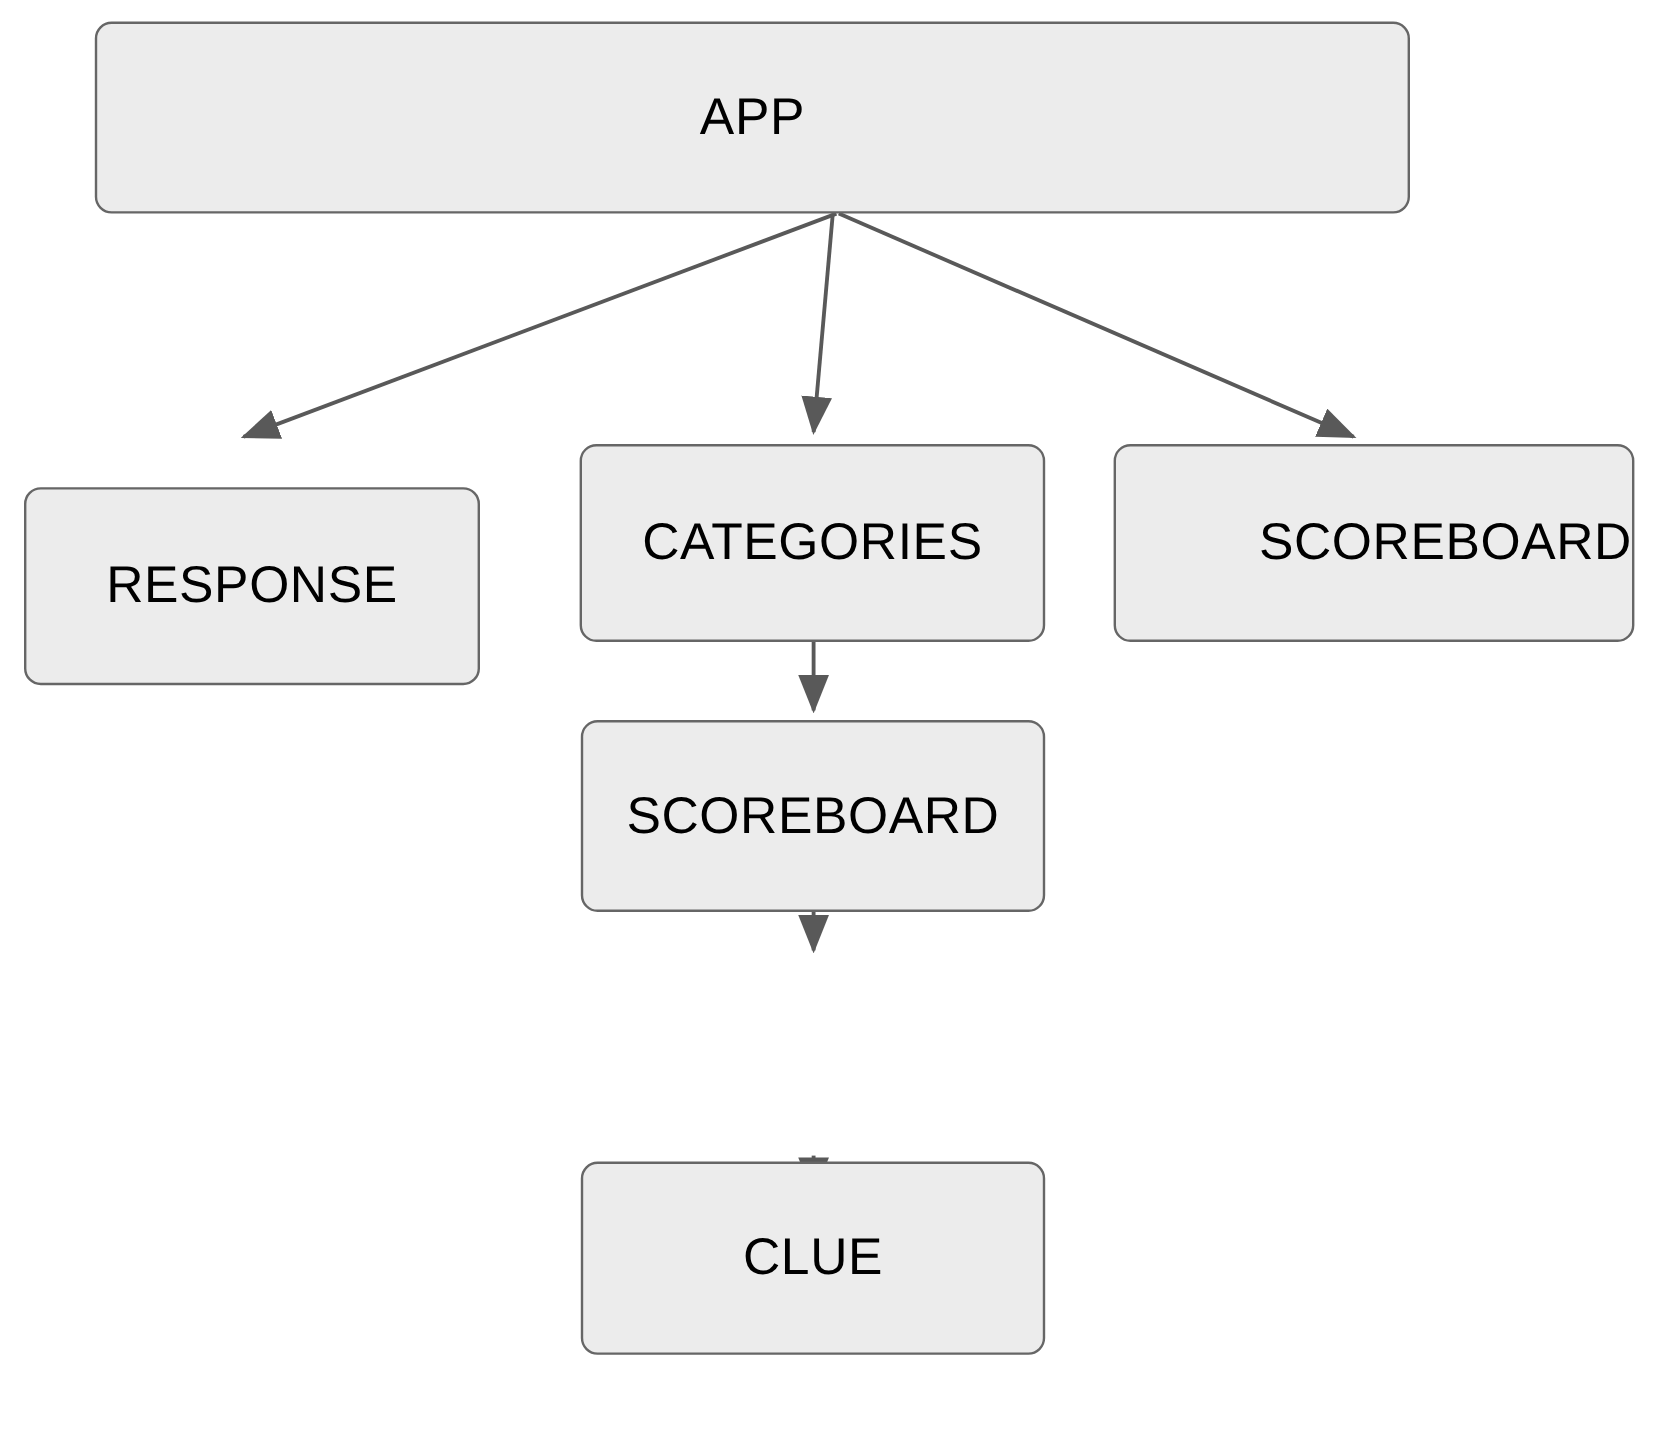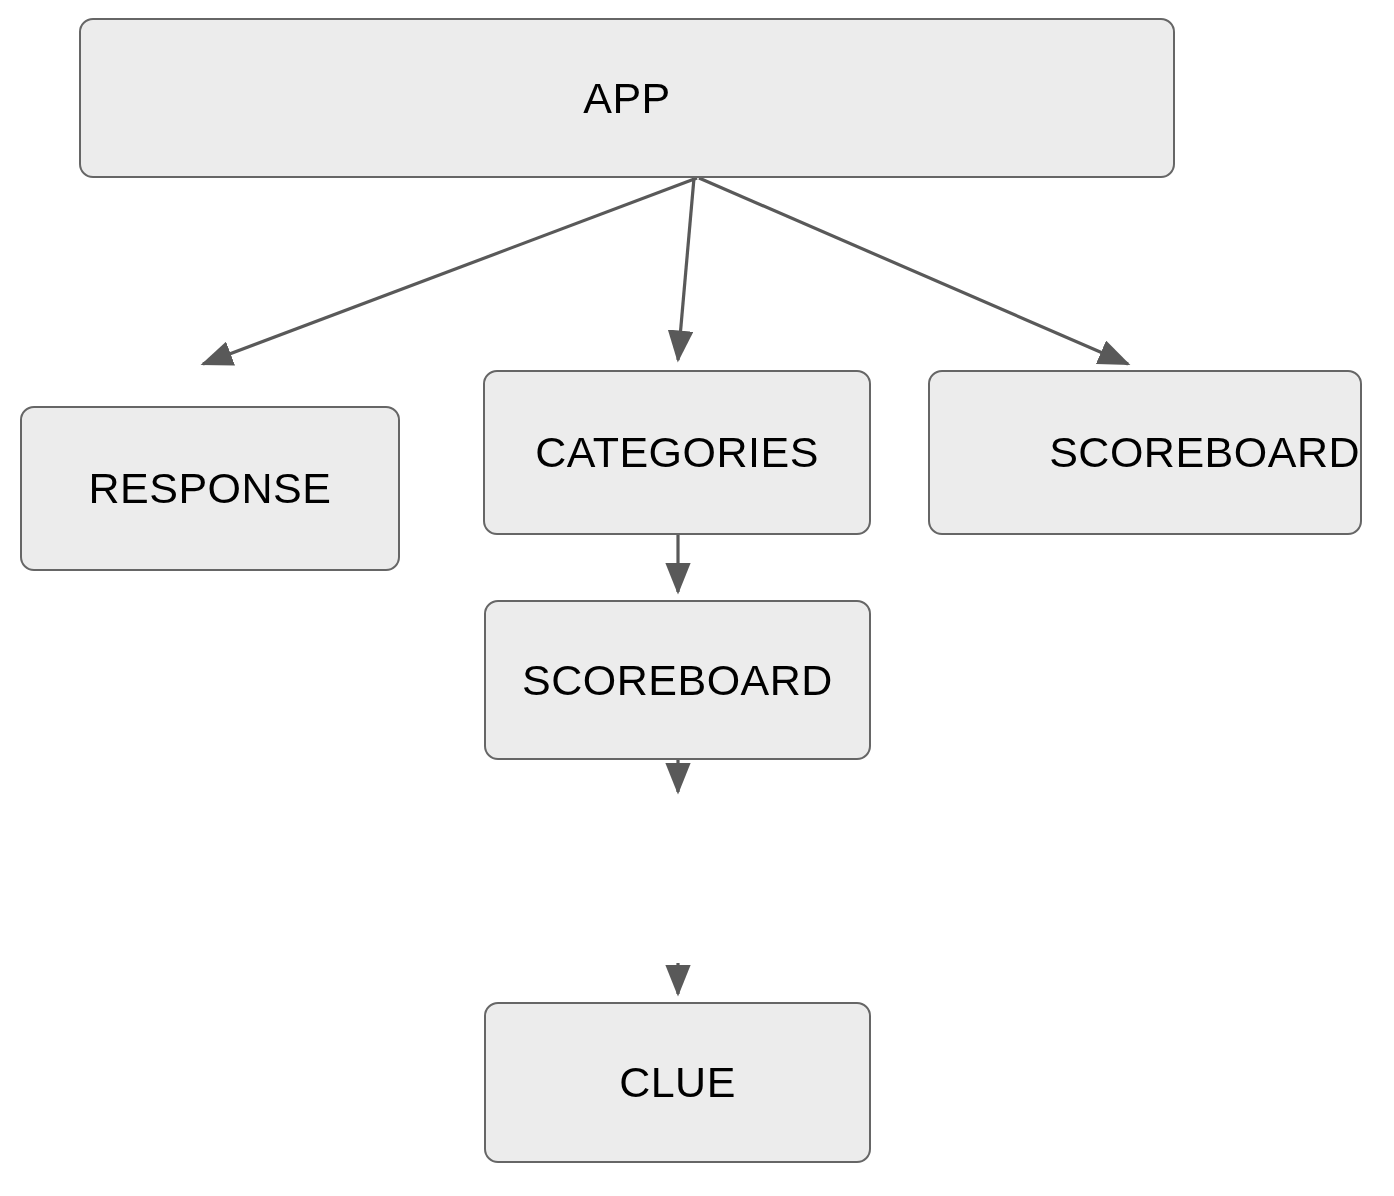--- a/index.html
+++ b/index.html
@@ -47,21 +47,21 @@
     text-align: center;
     white-space: nowrap;
   }
   
   #node-app        { left: 33px;  top: 18px;   width: 1096px; height: 160px; margin-left: 46px; }
   #node-response   { left: 20px;   top: 370px;  width: 380px;  height: 165px; margin-top: 36px; }
   #node-gameboard  { left: 483px; top: 370px;  width: 388px;  height: 165px; }
   #node-scoreboard { left: 928px; top: 370px;  width: 434px;  height: 165px; justify-content: flex-end; }
   #node-categories { left: 484px; top: 600px;  width: 387px;  height: 160px; }
   #node-category   { left: 484px; top: 800px;  width: 387px;  height: 163px; }
-  #node-clue       { left: 484px; top: 1002px; width: 387px;  height: 161px; }
+  #node-clue       { left: 484px; top: 968px; width: 387px;  height: 161px; }
 </style>
 </head>
 <body>
 
 <div id="canvas">
 
   <svg id="edge-layer" viewBox="0 0 1394 1196" width="1394" height="1196" xmlns="http://www.w3.org/2000/svg">
     <defs>
       <marker id="arrowhead" markerWidth="10" markerHeight="8" refX="9.2" refY="4" orient="auto" markerUnits="strokeWidth">
         <path d="M0,0 L10,4 L0,8 z" fill="#595959"></path>

